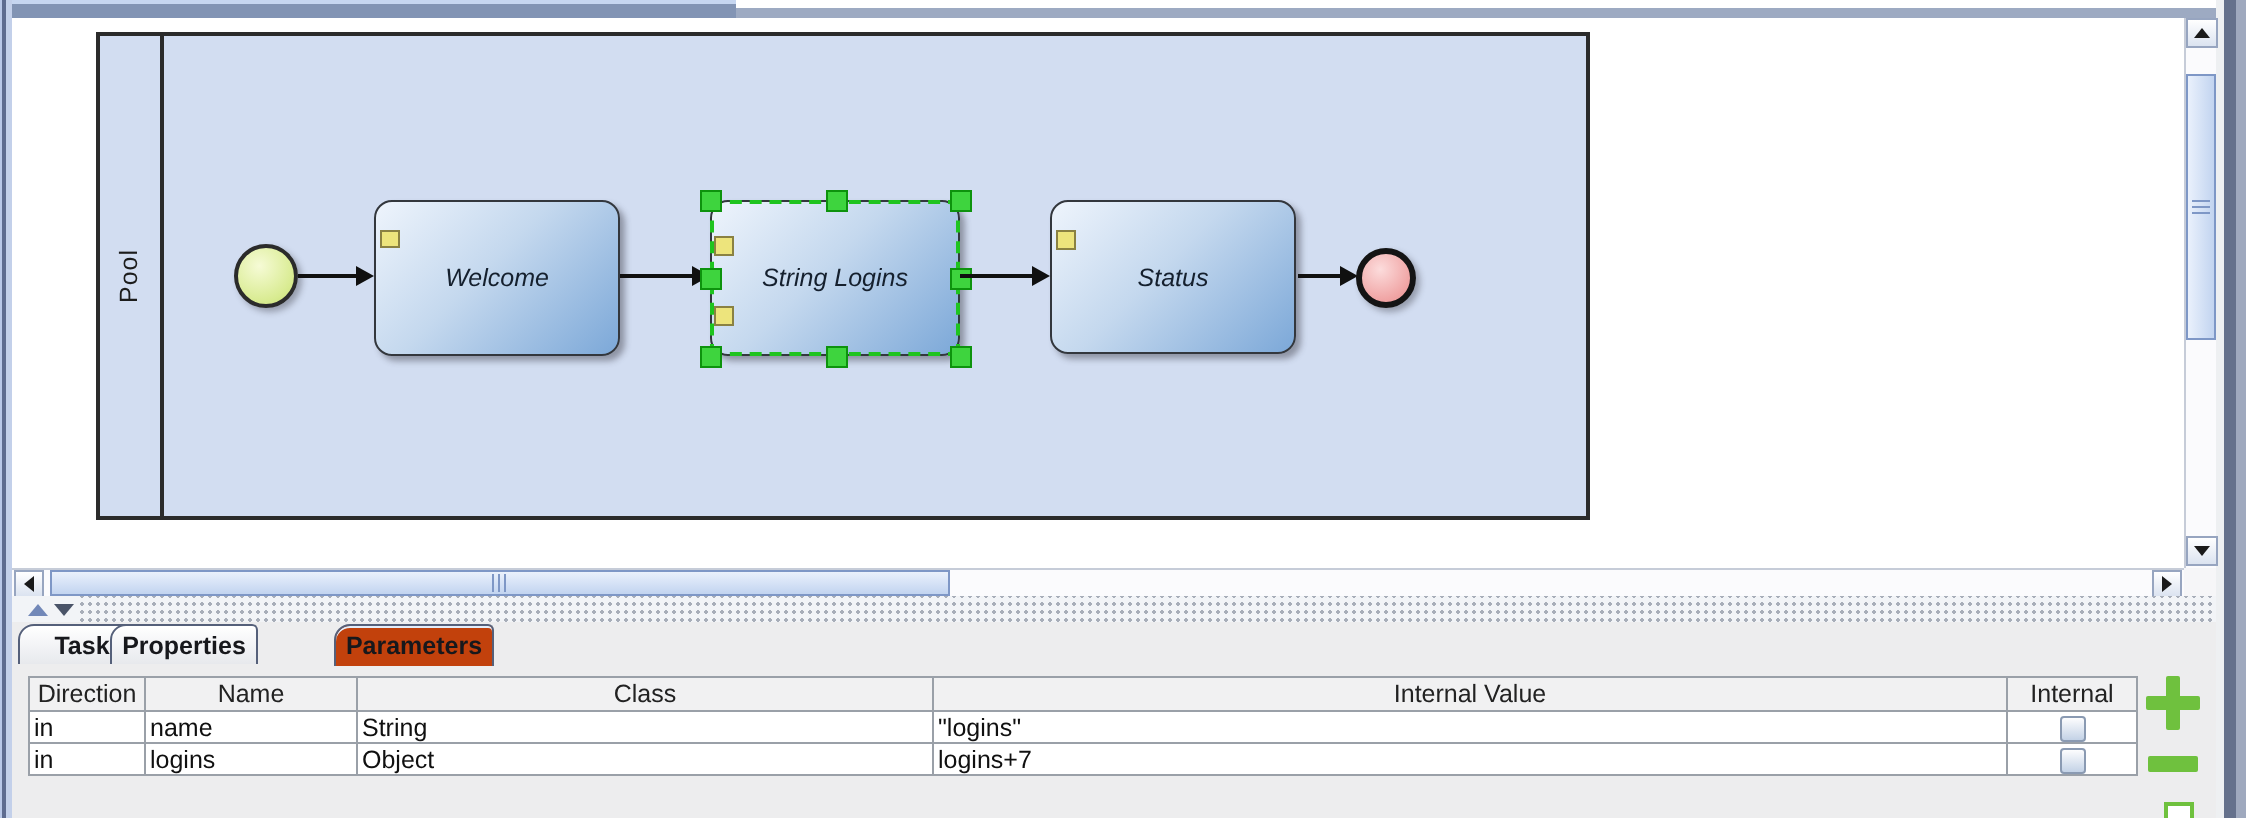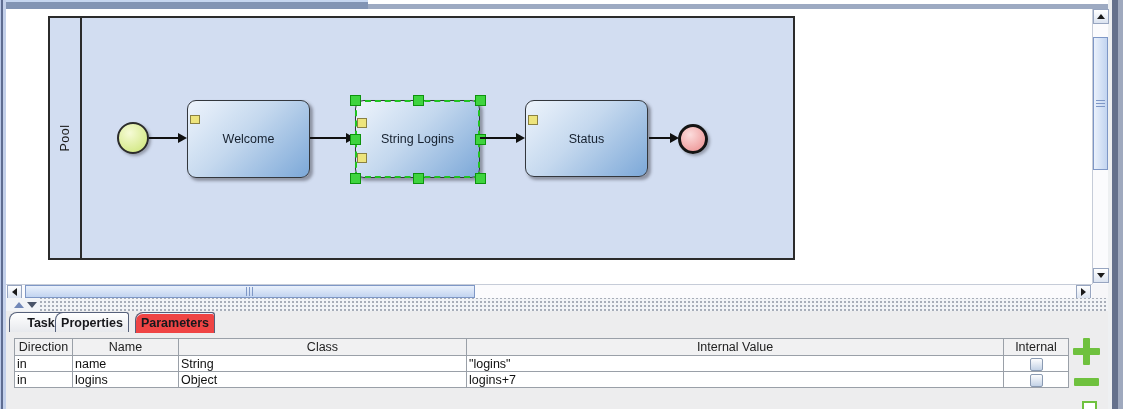--- a/index.html
+++ b/index.html
@@ -23,21 +23,21 @@
   .pool { position:absolute; left:42px; top:7px; width:747px; height:244px;
           background:#d2ddf1; border:2px solid #2b2b2b; }
   .pool-header { position:absolute; left:0; top:0; width:32px; height:100%;
                  border-right:2px solid #2b2b2b; display:flex; align-items:center; justify-content:center; }
   .pool-label { transform:rotate(-90deg); font-size:12.5px; color:#1c1c1c; letter-spacing:0.5px; white-space:nowrap; }
 
   .task { position:absolute; width:123px; height:78px; border:1px solid #33373d; border-radius:9px;
           background:linear-gradient(135deg,#eef4fc 0%,#c4d8ee 45%,#7ca8d8 100%);
           box-shadow:2.5px 2.5px 3px rgba(60,60,70,0.45);
           display:flex; align-items:center; justify-content:center; }
-  .task-label { font-size:12.5px; color:#15202e; }
+  .task-label { font-size:12.5px; color:#15202e;font-style:italic; }
   .badge { position:absolute; width:10px; height:10px; background:#ede47c; border:1px solid #8a8142; }
 
   .event { position:absolute; border-radius:50%; box-shadow:2px 2px 3px rgba(60,60,70,0.4); }
   .event.start { width:32px; height:32px; border:2px solid #2b2b2b;
                  background:radial-gradient(circle at 38% 32%, #f6fbd6 0%, #d8eb90 70%, #c4dd74 100%); }
   .event.end   { width:30px; height:30px; border:3px solid #141414;
                  background:radial-gradient(circle at 38% 32%, #fcdcdc 0%, #f0a4a4 70%, #e68e8e 100%); }
 
   .flow { position:absolute; height:12px; }
   .flow .line { position:absolute; left:0; top:5px; height:2px; background:#101010; }
@@ -78,21 +78,21 @@
   .split-down { position:absolute; left:21px; top:4px; width:0; height:0;
                 border-left:5px solid transparent; border-right:5px solid transparent; border-top:6px solid #4a5468; }
 
   
   .bottom-panel { position:absolute; left:6px; top:311px; width:1102px; height:98px; background:#ededee; overflow:hidden; }
 
   .tab { position:absolute; top:1px; height:20px; border:1px solid #55607a; border-bottom:none;
          border-radius:8px 3px 0 0; background:linear-gradient(#ffffff,#e7e9ed);
          display:flex; align-items:center; justify-content:center;
          font-size:12.5px; font-weight:bold; color:#17181c; box-shadow:inset 0 1px 0 #fff; }
-  .tab.selected { background:#ef4444; box-shadow:inset 0 1px 0 #e4eefb; height:21px; }
+  .tab.selected { background:#c2410c; box-shadow:inset 0 1px 0 #e4eefb; height:21px;margin-left:32px; }
 
   .param-table { position:absolute; left:8px; top:27px; width:1054px; border-collapse:collapse; table-layout:fixed;
                  border:1px solid #8090a8; background:#fff; }
   .param-table th { background:#f1f1f2; border:1px solid #9aa0a8; font-weight:normal; font-size:12.5px; color:#222;
                     height:17px; text-align:center; overflow:hidden; white-space:nowrap; }
   .param-table td { background:#fff; border:1px solid #9aa0a8; font-size:12.5px; color:#101010;
                     height:16px; padding:0 1px 0 2px; text-align:left; overflow:hidden; white-space:nowrap; }
   .param-table td.cb-cell { text-align:center; vertical-align:middle; }
   .checkbox { display:inline-block; width:13px; height:13px; border:1px solid #8a9ab2; border-radius:2px;
               background:linear-gradient(#fdfdfe,#c3d2e6); vertical-align:middle; }

